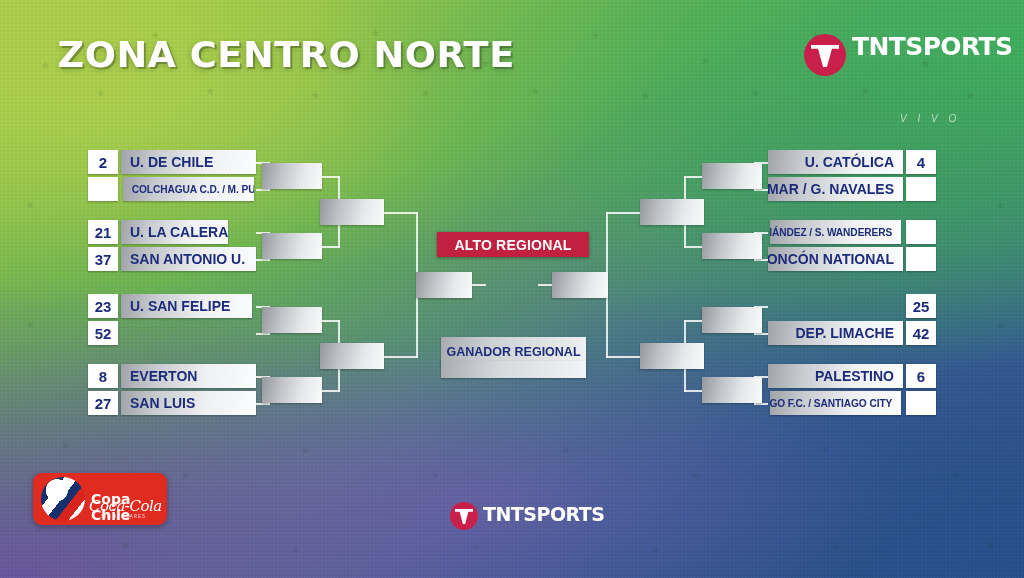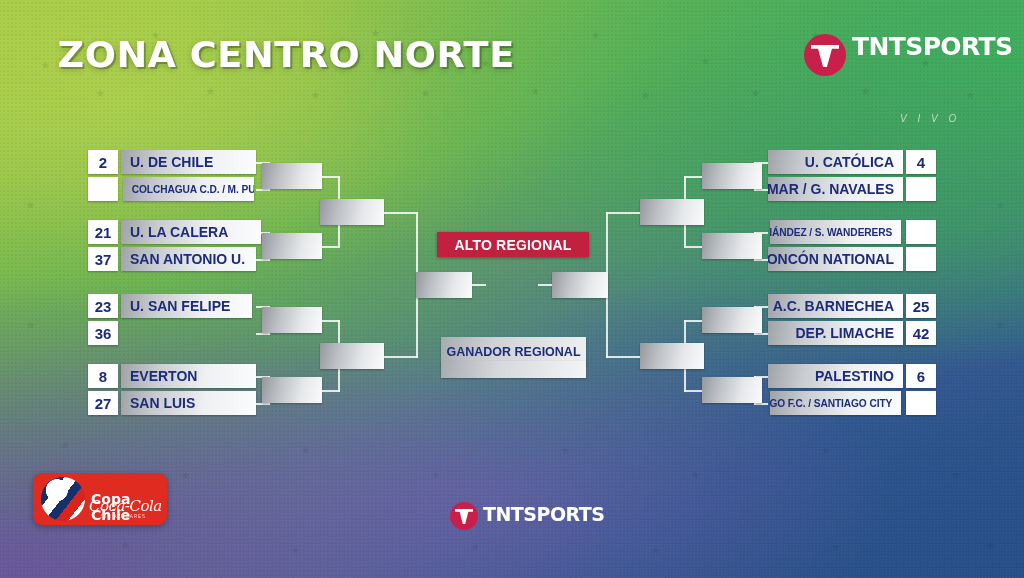--- a/index.html
+++ b/index.html
@@ -234,34 +234,34 @@
 
 <div id="bracket-root">
     <div class="row left" style="left: 88px; top: 150px; width: 168px;">
       <div class="seed">2</div>
       <div class="plate">U. DE CHILE</div>
     </div>
     <div class="row left" style="left: 88px; top: 177px; width: 168px;">
       <div class="seed empty"></div>
       <div class="plate small">COLCHAGUA C.D. / M. PUENTE ALTO</div>
     </div>
-    <div class="row left" style="left: 88px; top: 220px; width: 173px;">
+    <div class="row left" style="left: 88px; top: 220px; width: 140px;">
       <div class="seed">21</div>
       <div class="plate">U. LA CALERA</div>
     </div>
     <div class="row left" style="left: 88px; top: 247px; width: 168px;">
       <div class="seed">37</div>
       <div class="plate">SAN ANTONIO U.</div>
     </div>
     <div class="row left" style="left: 88px; top: 294px; width: 164px;">
       <div class="seed">23</div>
       <div class="plate">U. SAN FELIPE</div>
     </div>
     <div class="row left" style="left: 88px; top: 321px; width: 168px;">
-      <div class="seed">36</div>
+      <div class="seed">52</div>
     </div>
     <div class="row left" style="left: 88px; top: 364px; width: 168px;">
       <div class="seed">8</div>
       <div class="plate">EVERTON</div>
     </div>
     <div class="row left" style="left: 88px; top: 391px; width: 168px;">
       <div class="seed">27</div>
       <div class="plate">SAN LUIS</div>
     </div>
     <div class="row right" style="left: 768px; top: 150px; width: 168px;">
@@ -275,21 +275,20 @@
     <div class="row right" style="left: 768px; top: 220px; width: 168px;">
       <div class="seed empty"></div>
       <div class="plate small">J. FERNÁNDEZ / S. WANDERERS</div>
     </div>
     <div class="row right" style="left: 768px; top: 247px; width: 168px;">
       <div class="seed empty"></div>
       <div class="plate">CONCÓN NATIONAL</div>
     </div>
     <div class="row right" style="left: 768px; top: 294px; width: 168px;">
       <div class="seed">25</div>
-      <div class="plate">A.C. BARNECHEA</div>
     </div>
     <div class="row right" style="left: 768px; top: 321px; width: 168px;">
       <div class="seed">42</div>
       <div class="plate">DEP. LIMACHE</div>
     </div>
     <div class="row right" style="left: 768px; top: 364px; width: 168px;">
       <div class="seed">6</div>
       <div class="plate">PALESTINO</div>
     </div>
     <div class="row right" style="left: 768px; top: 391px; width: 168px;">

